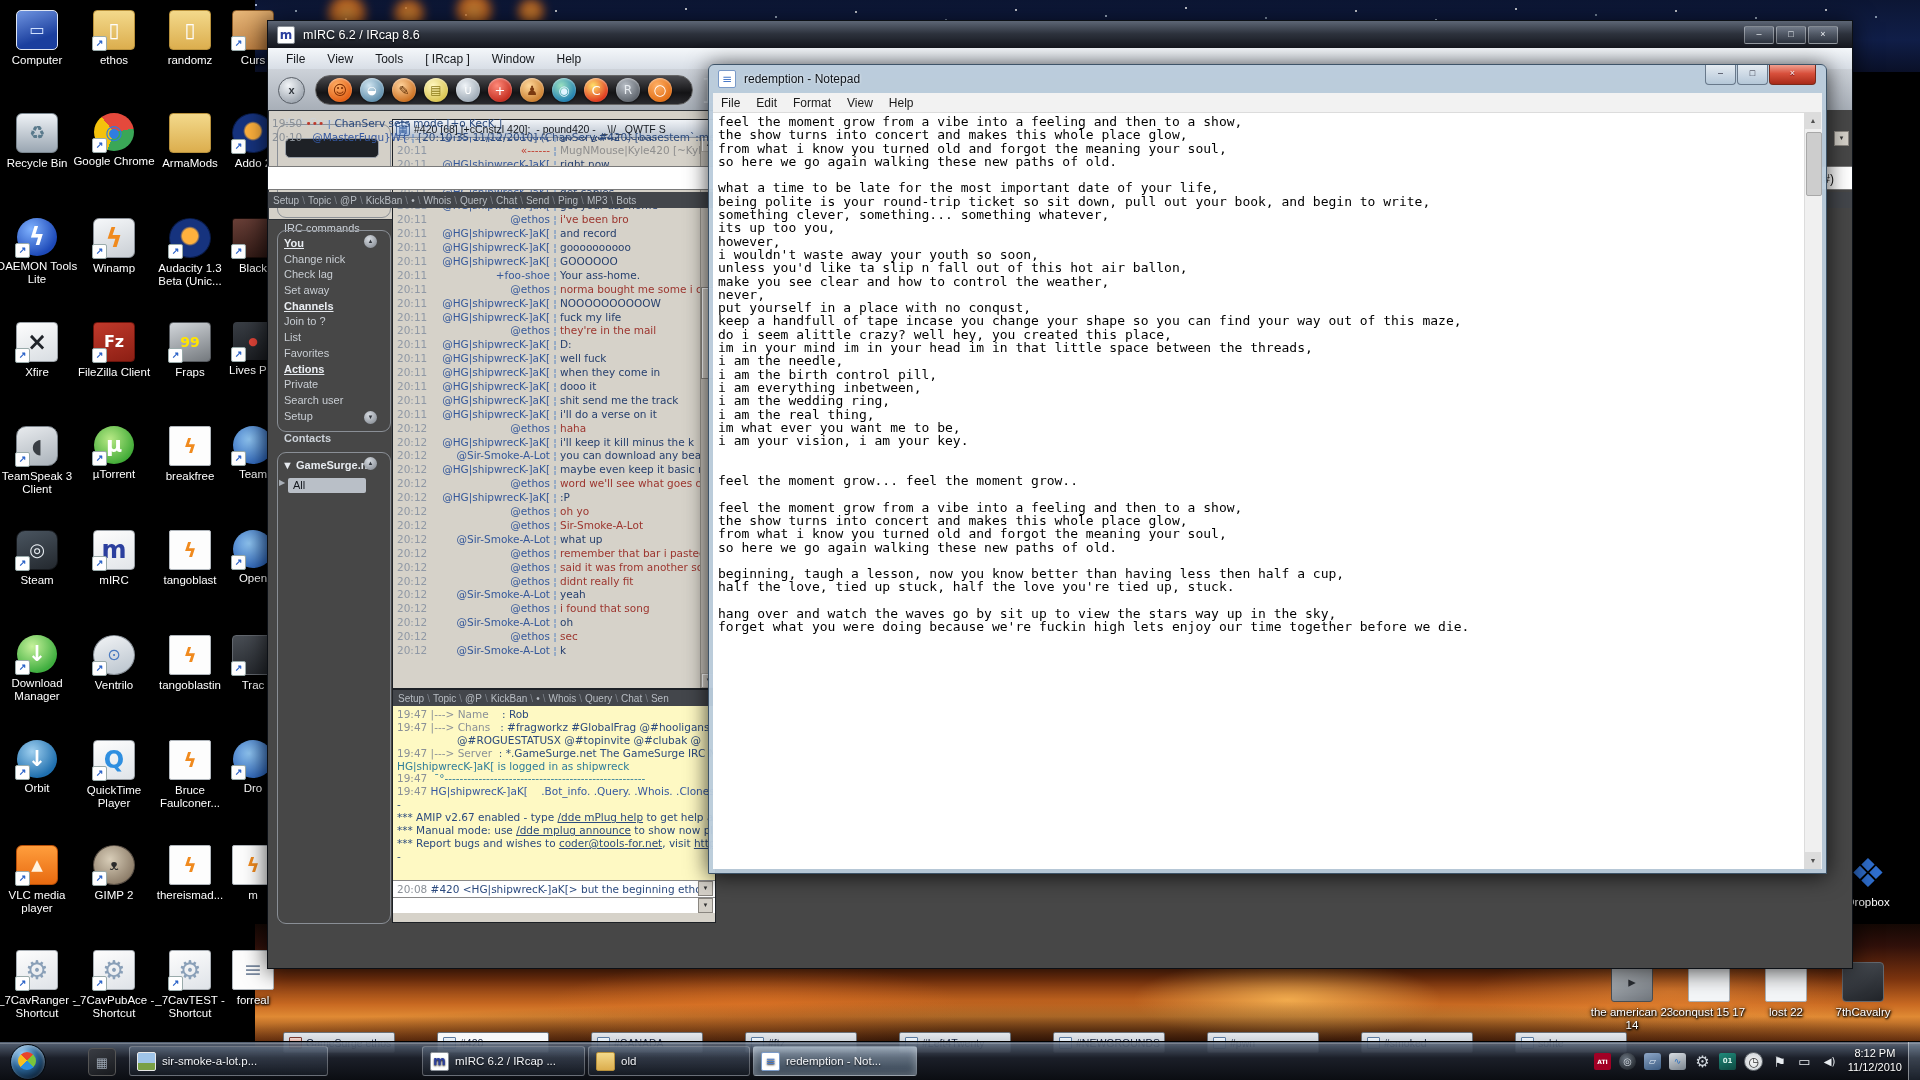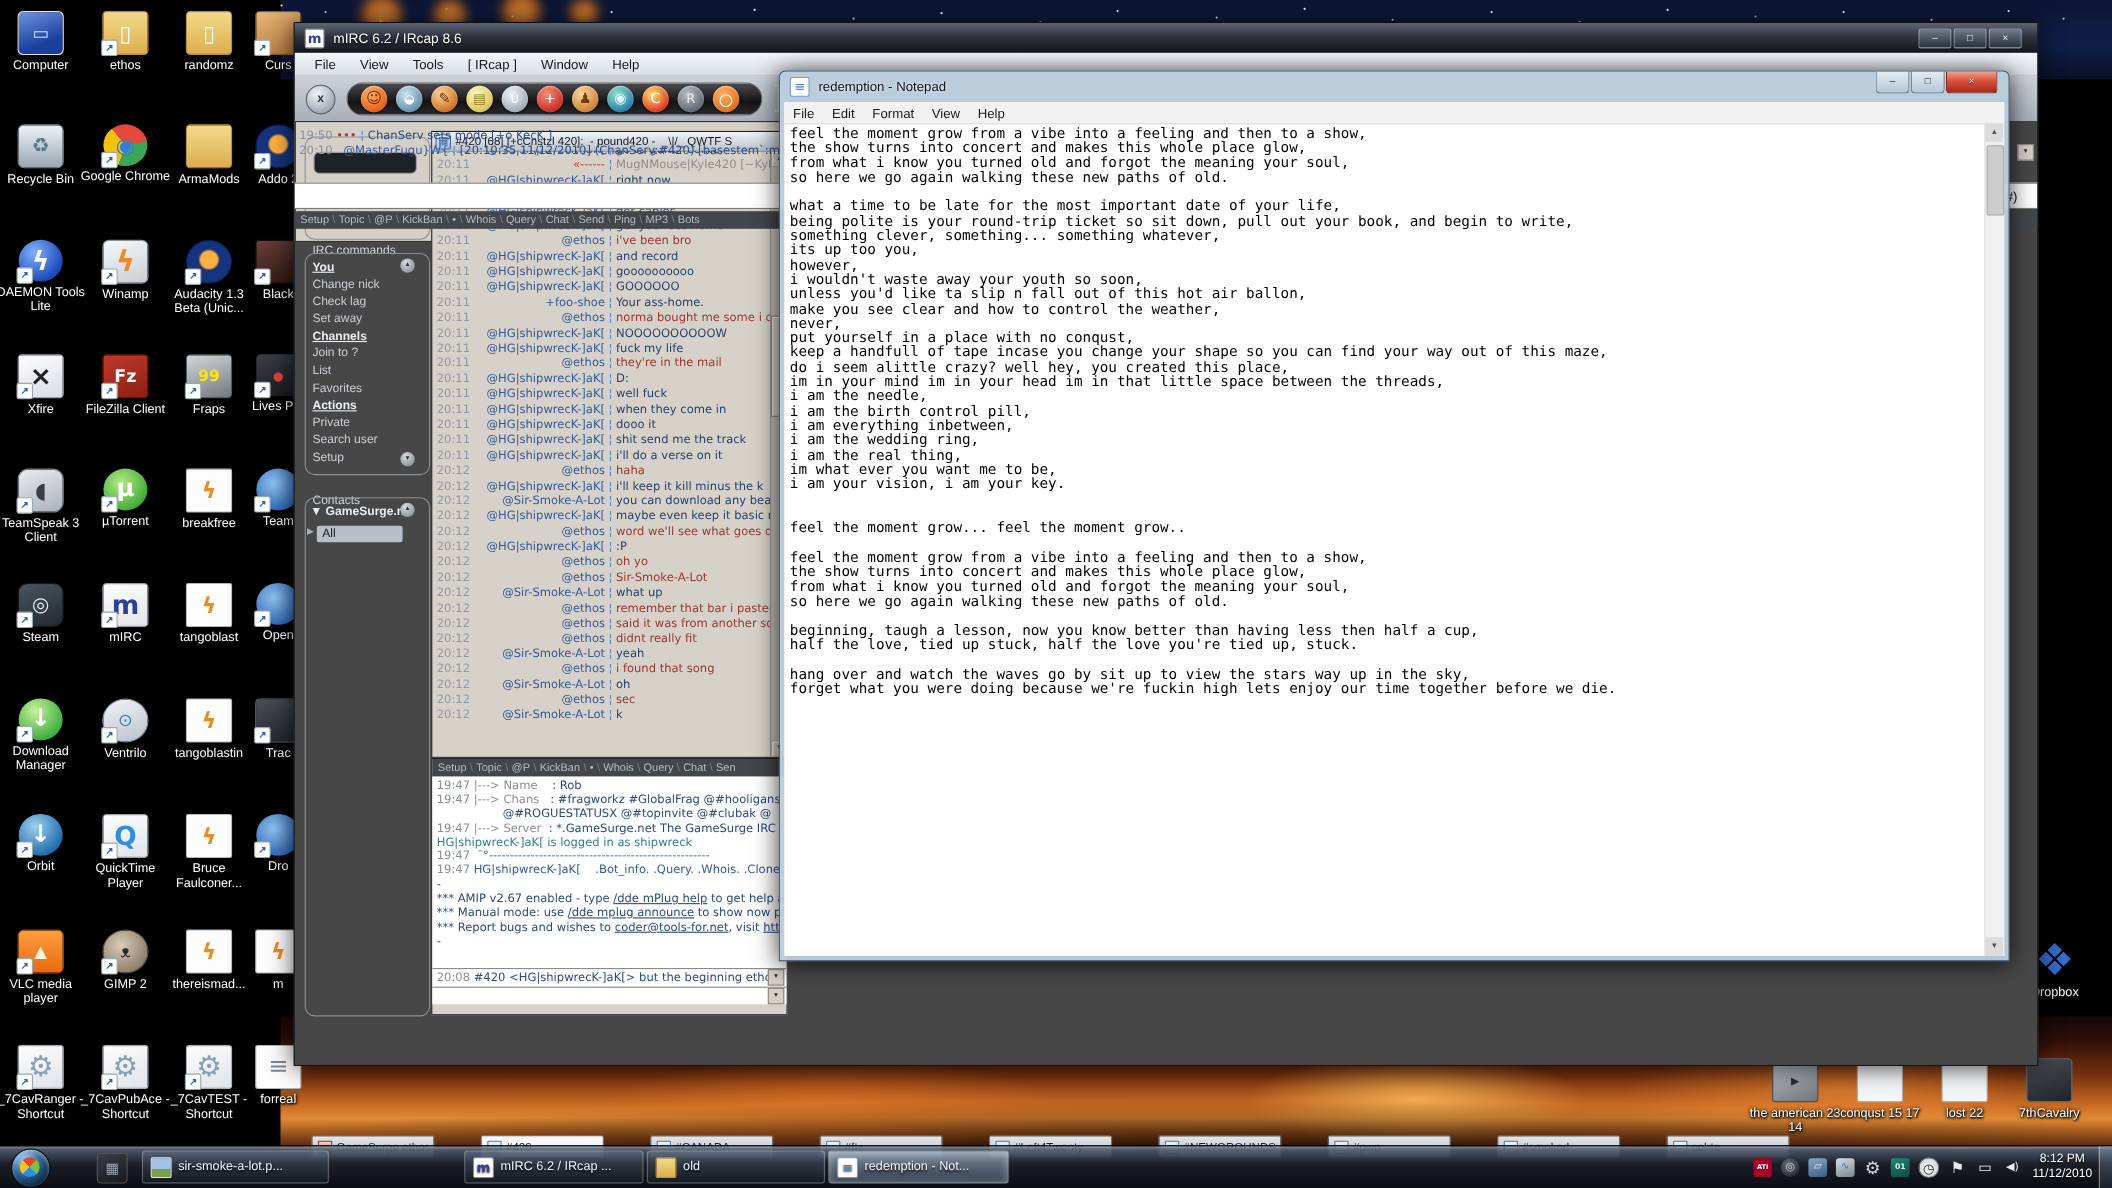--- a/index.html
+++ b/index.html
@@ -97,21 +97,21 @@
   .csep{width:10px;flex:none;text-align:center;}
   .cmsg{flex:1;overflow:hidden;}
   .vscroll{position:absolute;right:0;top:17px;bottom:0;width:14px;background:#c6c2ba;border-left:1px solid #9a968e;}
   .varr{position:absolute;left:0;width:13px;height:13px;background:#d4d0c8;border:1px solid #8a868078;
     font-size:6px;text-align:center;line-height:13px;color:#4a4a4a;box-shadow:inset 1px 1px 0 #fff;}
   .vthumb{position:absolute;left:0;width:13px;background:#d4d0c8;box-shadow:inset 1px 1px 0 #fff;border:1px solid #8a8680;}
   #statwin{left:124px;top:668px;width:322px;height:232px;}
   .tabsbar{position:absolute;left:0;right:0;height:16px;background:#43464b;
     display:flex;align-items:center;padding-left:5px;font-size:10px;color:#b7bcc2;white-space:nowrap;overflow:hidden;}
   .tabsep{color:#7d828a;margin:0 3px;}
-  .s-body{position:absolute;left:0;right:0;top:16px;height:174px;background:#ffffff;overflow:hidden;
+  .s-body{position:absolute;left:0;right:0;top:16px;height:174px;background:#fef9c3;overflow:hidden;
     font-family:"DejaVu Sans",sans-serif;font-size:10.5px;padding:2px 0 0 4px;}
   .sline{height:12.9px;line-height:12.9px;white-space:pre;overflow:hidden;}
   .s-msg{position:absolute;left:0;right:0;top:190px;height:16px;background:#fff;border-top:1px solid #8a8a8a;
     font-family:"DejaVu Sans",sans-serif;font-size:10.5px;line-height:16px;padding-left:4px;white-space:pre;overflow:hidden;}
   .s-input{position:absolute;left:0;right:0;top:207px;height:15px;background:#fff;border-top:1px solid #8a8a8a;}
   .combo{position:absolute;width:13px;height:13px;background:#d4d0c8;border:1px solid #8a8680;
     font-size:6px;text-align:center;line-height:12px;color:#333;}
   #rightwin{left:803px;top:832px;width:644px;height:108px;background:#d4d0c8;border:1px solid #30343a;}
   .rw-line{position:absolute;left:4px;right:20px;font-family:"DejaVu Sans",sans-serif;font-size:10.5px;
     height:13px;line-height:13px;white-space:pre;overflow:hidden;}
@@ -549,21 +549,21 @@
           <div>Join to ?</div>
           <div>List</div>
           <div>Favorites</div>
           <div class="cmd-h">Actions</div>
           <div>Private</div>
           <div>Search user</div>
           <div>Setup</div>
         </div>
       <div class="scrolldot" style="left:96px;top:125px;">▲</div>
       <div class="scrolldot" style="left:96px;top:301px;">▼</div>
-      <div class="sb-label" style="left:16px;top:339px;">Contacts</div>
+      <div class="sb-label" style="left:16px;top:322px;font-weight:bold;">Contacts</div>
       <div class="sb-panel" style="left:9px;top:342px;width:112px;height:470px;"></div>
       <div class="ct-group" style="top:349px;">
         <span>▼</span>
         <span>GameSurge.n</span>
       </div>
       <div class="scrolldot" style="left:96px;top:347px;">▲</div>
       <div class="ct-tri" style="top:368px;">▶</div>
       <div class="ct-all" style="top:368px;">All</div>
 
       <div class="child" id="chatwin" style="left:124px;top:9px;width:322px;height:568px;">
@@ -997,21 +997,21 @@
   </div>
 
   <div id="taskbar">
     <div class="orb">
         <div class="orb-flag"></div>
       </div>
     <div class="qlaunch" id="qlaunch" style="background: linear-gradient(160deg, rgb(58, 61, 68), rgb(23, 25, 29));">
         <span class="ic-glyph" style="color: rgb(154, 164, 176); font-size: 13px;">▦</span>
       </div>
     <div id="taskbtns">
-        <div class="tbtn" style="left: 129px; width: 170px;">
+        <div class="tbtn" style="left: 129px; width: 199px;">
           <span class="tb16" style="background: linear-gradient(rgb(159, 196, 232) 58%, rgb(122, 160, 70) 58%); border-radius: 2px; border: 1px solid rgb(232, 232, 232);"></span>
           <span>sir-smoke-a-lot.p...</span>
         </div>
         <div class="tbtn" style="left: 422px; width: 163px;">
           <span class="tb16" style="background: rgb(255, 255, 255); border-radius: 2px; border: 1px solid rgb(138, 144, 152);">
             <span class="ic-glyph" style="color: rgb(43, 63, 158); font-size: 12px; font-weight: bold;">m</span>
           </span>
           <span>mIRC 6.2 / IRcap ...</span>
         </div>
         <div class="tbtn" style="left: 588px; width: 162px;">

